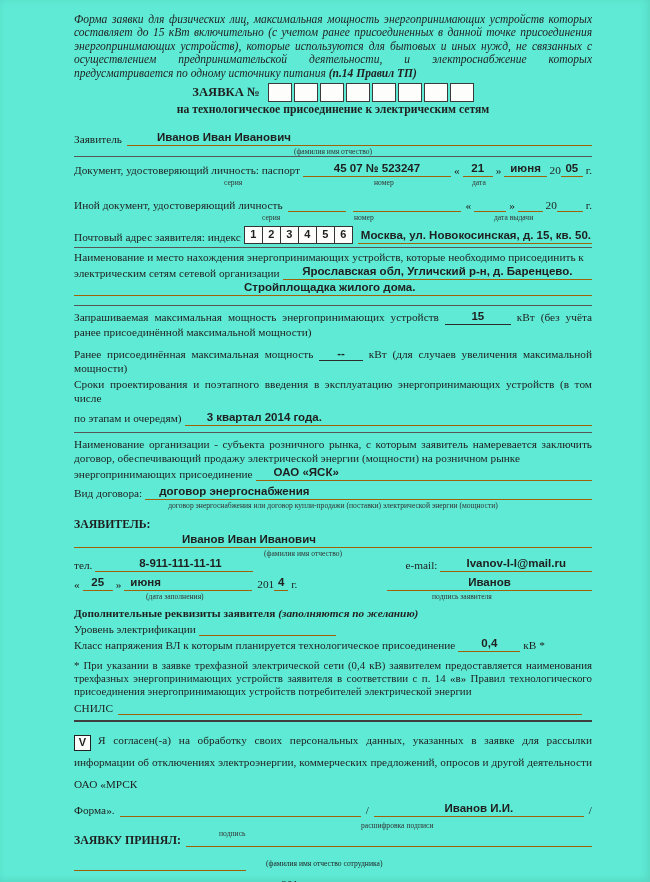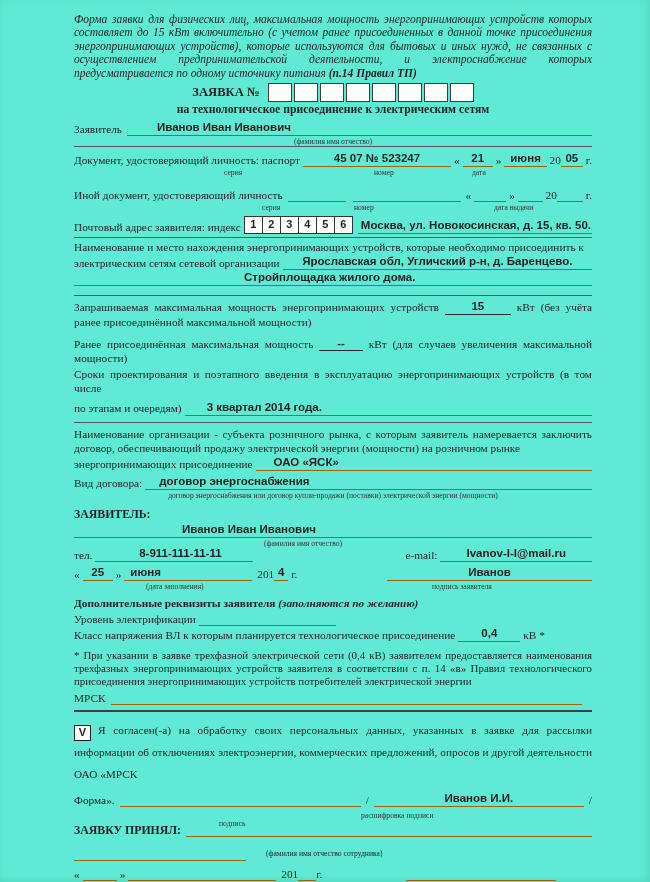--- a/index.html
+++ b/index.html
@@ -54,21 +54,21 @@
     <span class="numbox"></span>
     <span class="numbox"></span>
     <span class="numbox"></span>
     <span class="numbox"></span>
     <span class="numbox"></span>
     <span class="numbox"></span>
     <span class="numbox"></span>
   </div>
   <p class="subtitle">на технологическое присоединение к электрическим сетям</p>
 
-  <div class="row" style="margin-top:3px;">
+  <div class="row" style="margin-top:13px;">
     <span class="lbl mr5">Заявитель</span>
     <span class="fill grow val ta-l" style="padding-left:30px;">Иванов Иван Иванович</span>
   </div>
   <div class="hints">
     <span class="hint-c">(фамилия имя отчество)</span>
   </div>
 
   <div class="divider"></div>
 
   <div class="row" style="margin-top:4px;">
@@ -193,21 +193,21 @@
     <span class="fill grow"></span>
   </div>
   <div class="row">
     <span class="lbl mr3">Класс напряжения ВЛ к которым планируется технологическое присоединение</span>
     <span class="fill val" style="width:62px;">0,4</span>
     <span class="ml3 lbl">кВ *</span>
   </div>
 
   <p class="just small" style="margin-top:7px;">* При указании в заявке трехфазной электрической сети (0,4 кВ) заявителем  предоставляется наименования трехфазных энергопринимающих устройств заявителя в соответствии с п. 14 «в» Правил технологического присоединения энергопринимающих устройств потребителей электрической энергии</p>
   <div class="row" style="margin-top:1px;">
-    <span class="lbl mr5">МРСК</span>
+    <span class="lbl mr5">СНИЛС</span>
     <span class="fill grow" style="margin-right:10px;"></span>
   </div>
 
   <div class="divider-thick" style="margin-top:5px;"></div>
 
   <p class="consent-p" style="margin-top:7px;"><span class="checkbox">V</span><span>Я согласен(-а) на обработку своих персональных данных, указанных в заявке для рассылки информации об отключениях электроэнергии, коммерческих предложений, опросов и другой деятельности ОАО «МРСК</span></p>
   <div class="row" style="margin-top:6px;">
     <span class="lbl mr5">Форма».</span>
     <span class="fill grow"></span>
     <span class="ml5 mr5">/</span>

